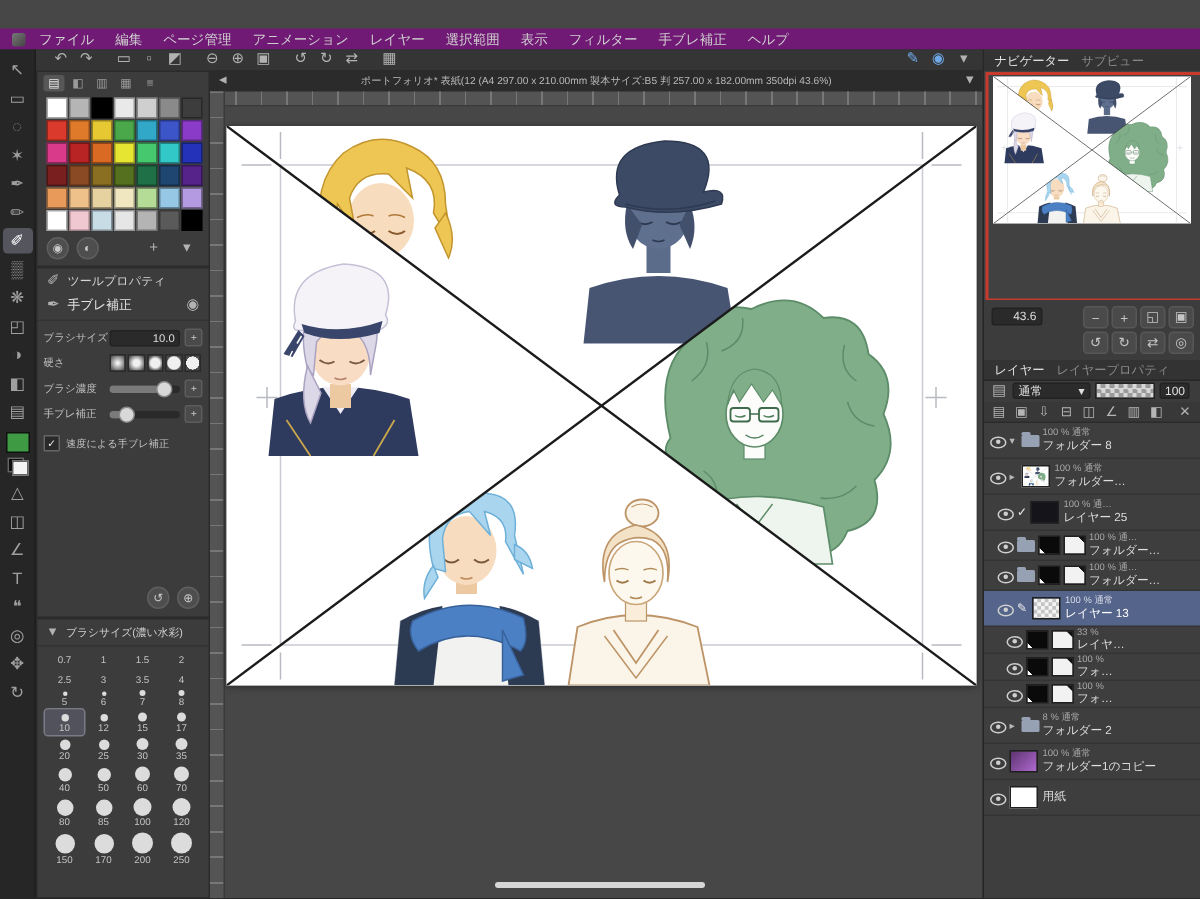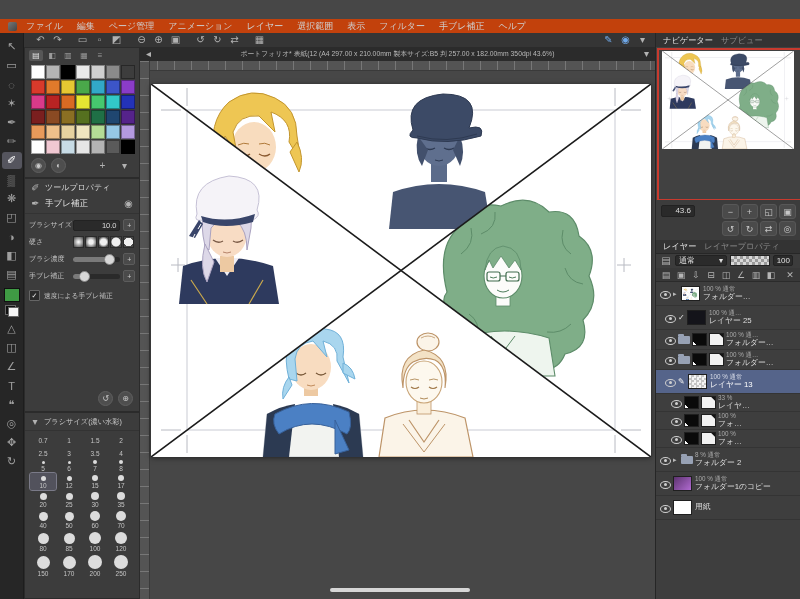--- a/index.html
+++ b/index.html
@@ -8,21 +8,21 @@
   .abs{position:absolute;}
   
   .statusbar{left:0;top:0;width:800px;height:19px;background:#232323;font-size:9px;color:#ededed;
     display:flex;align-items:center;}
   .sb-left{margin-left:10px;display:flex;gap:7px;}
   .sb-right{position:absolute;right:8px;display:flex;align-items:center;gap:5px;}
   .batt{width:17px;height:8px;border:1px solid #9c9c9c;border-radius:2px;position:relative;}
   .batt i{position:absolute;left:1px;top:1px;bottom:1px;width:80%;background:#f2f2f2;border-radius:1px;}
   .batt:after{content:"";position:absolute;right:-3px;top:2px;width:2px;height:4px;background:#9c9c9c;border-radius:0 1px 1px 0;}
   
-  .menubar{left:0;top:19px;width:800px;height:14px;background:#c2410c;border-bottom:1px solid #242424;
+  .menubar{left:0;top:19px;width:800px;height:14px;background:#701a75;border-bottom:1px solid #242424;
     display:flex;align-items:center;font-size:9px;color:#cfcfcf;}
   .logo{width:9px;height:9px;margin:0 9px 0 8px;background:linear-gradient(135deg,#777,#444);border-radius:2px;}
   .menu-item{margin-right:14px;white-space:nowrap;}
   
   .topbar{left:24px;top:33px;width:631px;height:14px;background:#353535;border-bottom:1px solid #262626;
     display:flex;align-items:center;}
   .ico{display:inline-flex;align-items:center;justify-content:center;width:17px;height:13px;
     font-size:10px;line-height:1;color:#b2b2b2;}
   .ico.blue{color:#6fa8e8;}
   .tb-right{position:absolute;right:4px;display:flex;}
@@ -613,20 +613,31 @@
       <span class="lti">⇩</span>
       <span class="lti">⊟</span>
       <span class="lti">◫</span>
       <span class="lti">∠</span>
       <span class="lti">▥</span>
       <span class="lti">◧</span>
       <span class="lti" style="margin-left:auto;margin-right:4px">✕</span>
     </div>
     <div class="llist">
 
+      <div class="lrow big">
+        <span class="eye">
+            <i></i>
+          </span>
+        <span class="arrow">▾</span>
+        <span class="folder"></span>
+        <span class="ltxt">
+            <span class="lmeta">100 % 通常</span>
+            <span class="lname">フォルダー 8</span>
+          </span>
+      </div>
 
       <div class="lrow big">
         <span class="eye">
             <i></i>
           </span>
         <span class="arrow">▸</span>
         <span class="thumb"><svg width="17" height="13" viewBox="0 0 17 13" preserveAspectRatio="none">
               <use href="#artwork"></use>
             </svg></span>
         <span class="ltxt">

